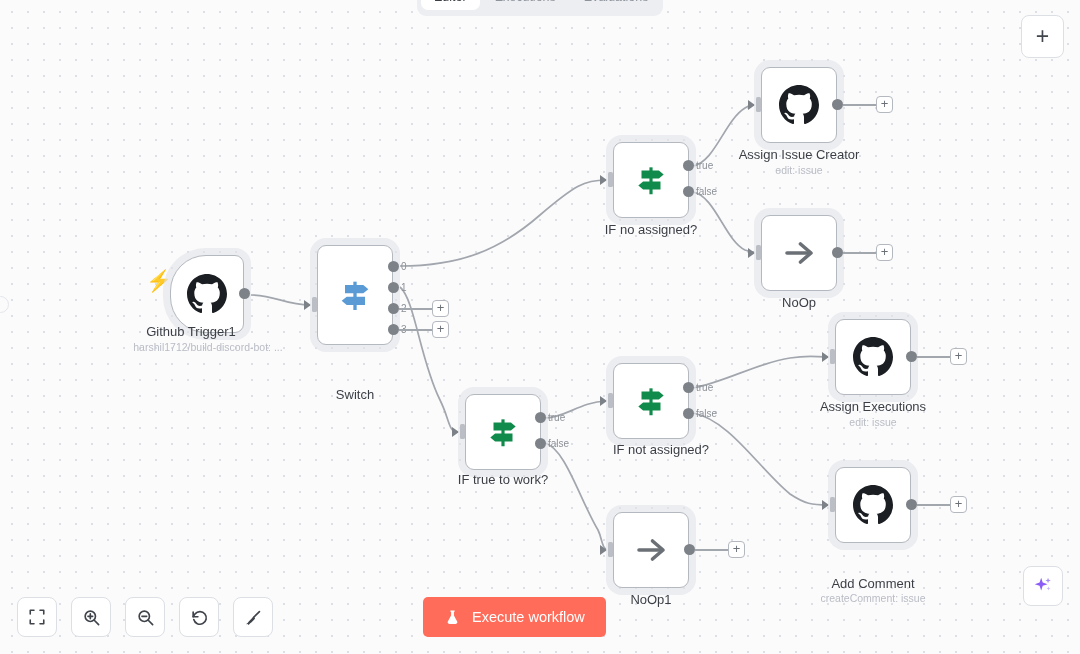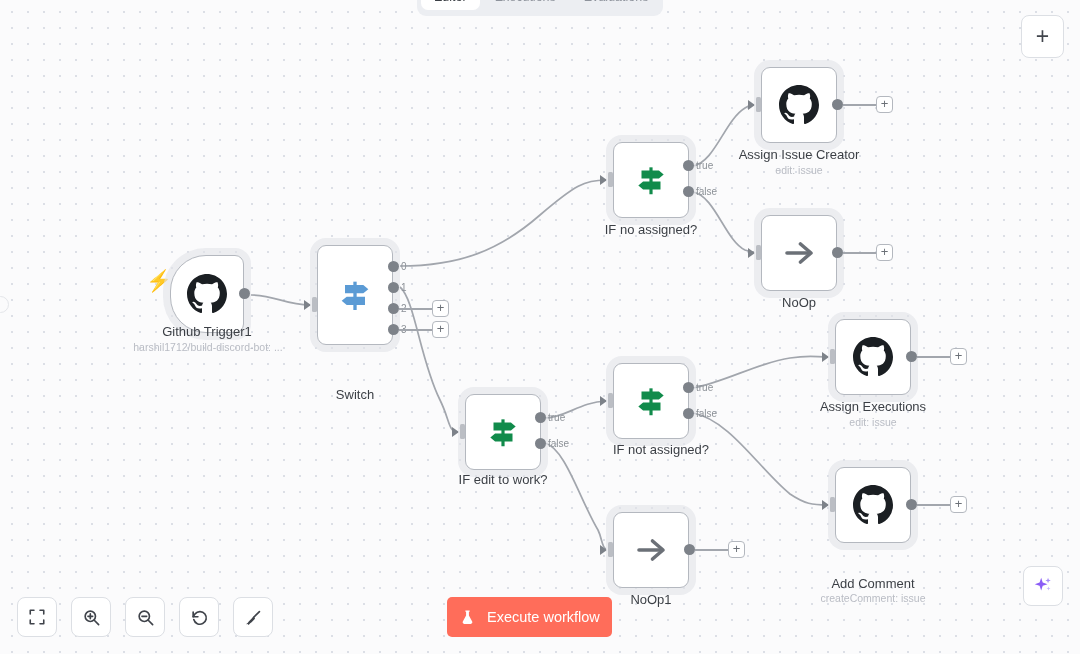--- a/index.html
+++ b/index.html
@@ -193,30 +193,30 @@
     border-radius: 8px;
     display: flex;
     align-items: center;
     justify-content: center;
     color: #3f434a;
   }
 
   
   #execute-workflow-button {
     position: absolute;
-    left: 447px;
+    left: 423px;
     top: 597px;
     height: 40px;
     background: #ff6d5a;
     border: none;
     border-radius: 5px;
     display: flex;
     align-items: center;
     gap: 11px;
-    padding: 0 12px;
+    padding: 0 21px;
     color: #fff;
     font-size: 14.5px;
     font-family: "Liberation Sans", sans-serif;
     cursor: pointer;
   }
 </style>
 </head>
 <body>
 
 <div id="canvas">
@@ -244,21 +244,21 @@
 
   <div class="edge-circle" style="left:-8px; top:296px;"></div>
 
   <div class="bolt" style="left:146px; top:270px;">⚡</div>
   <div class="node trigger" style="left:170px; top:255px; width:74px; height:78px;">
     <svg class="node-icon" width="40" height="40" viewBox="0 0 16 16" fill="#1b1f23">
       <path d="M8 0C3.58 0 0 3.58 0 8c0 3.54 2.29 6.53 5.47 7.59.4.07.55-.17.55-.38 0-.19-.01-.82-.01-1.49-2.01.37-2.53-.49-2.69-.94-.09-.23-.48-.94-.82-1.13-.28-.15-.68-.52-.01-.53.63-.01 1.08.58 1.23.82.72 1.21 1.87.87 2.33.66.07-.52.28-.87.51-1.07-1.78-.2-3.64-.89-3.64-3.95 0-.87.31-1.59.82-2.15-.08-.2-.36-1.02.08-2.12 0 0 .67-.21 2.2.82.64-.18 1.32-.27 2-.27s1.36.09 2 .27c1.53-1.04 2.2-.82 2.2-.82.44 1.1.16 1.92.08 2.12.51.56.82 1.27.82 2.15 0 3.07-1.87 3.75-3.65 3.95.29.25.54.73.54 1.48 0 1.07-.01 1.93-.01 2.2 0 .21.15.46.55.38A8.01 8.01 0 0 0 16 8c0-4.42-3.58-8-8-8z"></path>
     </svg>
   </div>
   <div class="out-dot" style="left:239px; top:288px;"></div>
-  <div class="node-caption" style="left:120px; top:324px; width:174px;text-align:center;">Github Trigger1</div>
+  <div class="node-caption" style="left:104px; top:324px; width:174px;text-align:center;">Github Trigger1</div>
   <div class="node-subtitle" style="left:118px; top:341px; width:180px;">harshil1712/build-discord-bot: ...</div>
 
   <div class="in-bar" style="left:312px; top:297px;"></div>
   <div class="in-arrow" style="left:304px; top:300px;"></div>
   <div class="node" style="left:317px; top:245px; width:76px; height:100px;">
     <svg class="node-icon" width="40" height="40" viewBox="0 0 24 24" fill="#5b9bd5">
       <rect x="11" y="4" width="2" height="17"></rect>
       <path d="M6 6h11l3 2.5-3 2.5H6z"></path>
       <path d="M18 13H7l-3 2.5L7 18h11z"></path>
     </svg>
@@ -324,21 +324,21 @@
     <svg class="node-icon" width="38" height="38" viewBox="0 0 24 24" fill="#118b4b">
       <rect x="11" y="4" width="2" height="17"></rect>
       <path d="M6 6h11l3 2.5-3 2.5H6z"></path>
       <path d="M18 13H7l-3 2.5L7 18h11z"></path>
     </svg>
   </div>
   <div class="out-dot" style="left:535px; top:412px;"></div>
   <div class="out-dot" style="left:535px; top:438px;"></div>
   <div class="port-label" style="left:548px; top:412px;">true</div>
   <div class="port-label" style="left:548px; top:438px;">false</div>
-  <div class="node-caption" style="left:438px; top:472px; width:130px;">IF edit to work?</div>
+  <div class="node-caption" style="left:438px; top:472px; width:130px;">IF true to work?</div>
 
   <div class="in-bar" style="left:608px; top:393px;"></div>
   <div class="in-arrow" style="left:600px; top:396px;"></div>
   <div class="node" style="left:613px; top:363px; width:76px; height:76px;">
     <svg class="node-icon" width="38" height="38" viewBox="0 0 24 24" fill="#118b4b">
       <rect x="11" y="4" width="2" height="17"></rect>
       <path d="M6 6h11l3 2.5-3 2.5H6z"></path>
       <path d="M18 13H7l-3 2.5L7 18h11z"></path>
     </svg>
   </div>

